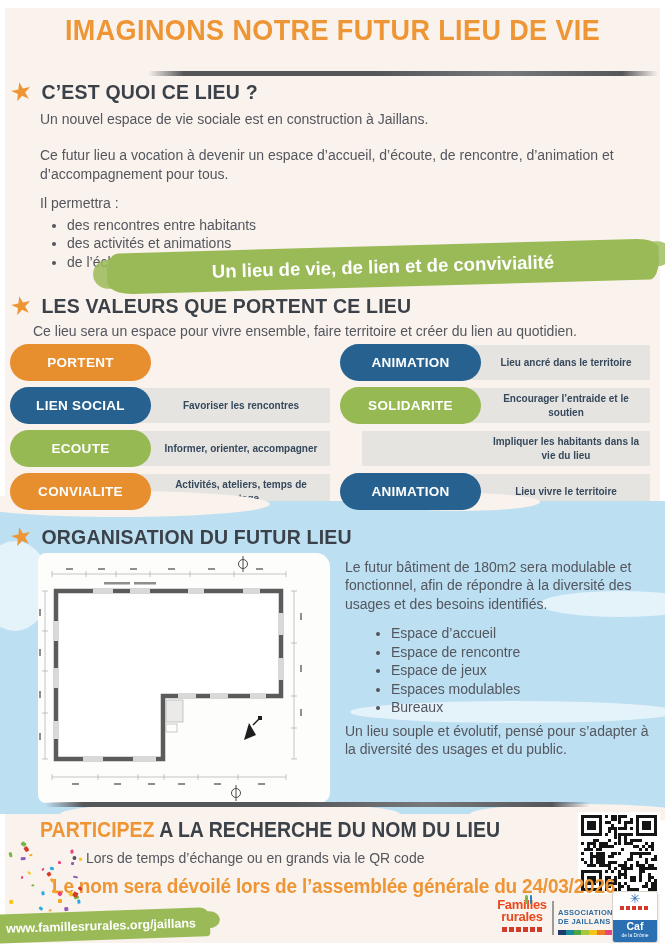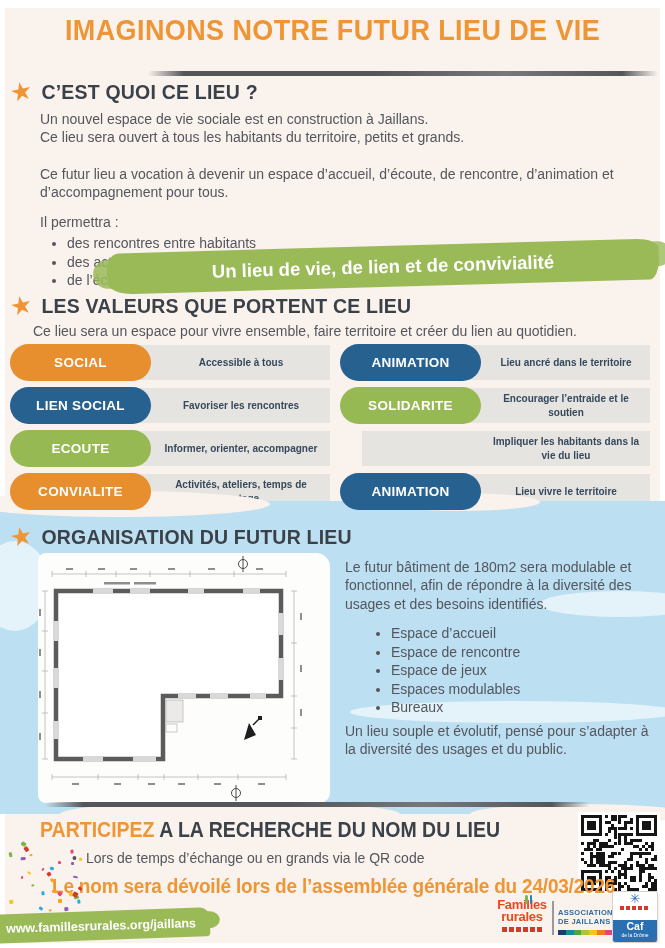--- a/index.html
+++ b/index.html
@@ -104,42 +104,40 @@
 
   <h1 class="main-title" style="margin:0;">IMAGINONS NOTRE FUTUR LIEU DE VIE</h1>
   <div class="brush-line" style="left:148px;top:71px;width:510px;"></div>
 
   <div class="sec-head" style="left:10px;top:79px;">
     <span class="star">★</span>
     <span class="txt">C’EST QUOI CE LIEU ?</span>
   </div>
   <div class="body-text" style="position:absolute;left:40px;top:110px;width:606px;">
     <p>Un nouvel espace de vie sociale est en construction à Jaillans.</p>
-    <p>Ce lieu sera ouvert à tous les habitants du territoire, petits et grands.</p>
     <p style="margin-top:18px;">Ce futur lieu a vocation à devenir un espace d’accueil, d’écoute, de rencontre, d’animation et d’accompagnement pour tous.</p>
     <p style="margin-top:11px;">Il permettra :</p>
     <ul>
       <li>des rencontres entre habitants</li>
       <li>des activités et animations</li>
       <li>de l’échange entre générations</li>
     </ul>
   </div>
   <div class="green-banner" style="left:107px;top:246px;width:552px;height:41px;font-size:18.5px;">
     <span>Un lieu de vie, de lien et de convivialité</span>
   </div>
 
   <div class="sec-head" style="left:10px;top:293px;">
     <span class="star">★</span>
     <span class="txt">LES VALEURS QUE PORTENT CE LIEU</span>
   </div>
   <div class="body-text" style="position:absolute;left:33px;top:322px;width:615px;">Ce lieu sera un espace pour vivre ensemble, faire territoire et créer du lien au quotidien.</div>
 
   <div class="vrow" style="left:10px;top:344px;width:320px;">
-    <div class="desc">Accessible à tous</div>
-    <div class="pill" data-color="orange">SOCIAL</div>
+    <div class="pill" data-color="orange">PORTENT</div>
   </div>
   <div class="vrow" style="left:10px;top:387px;width:320px;">
     <div class="desc">Favoriser les rencontres</div>
     <div class="pill" data-color="blue">LIEN SOCIAL</div>
   </div>
   <div class="vrow" style="left:10px;top:430px;width:320px;">
     <div class="desc">Informer, orienter, accompagner</div>
     <div class="pill" data-color="green">ECOUTE</div>
   </div>
   <div class="vrow" style="left:10px;top:473px;width:320px;">

